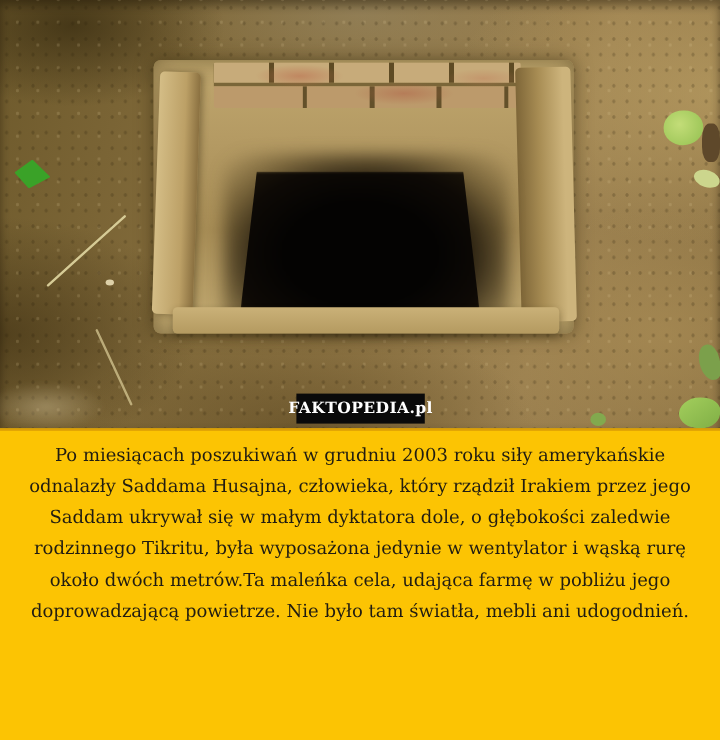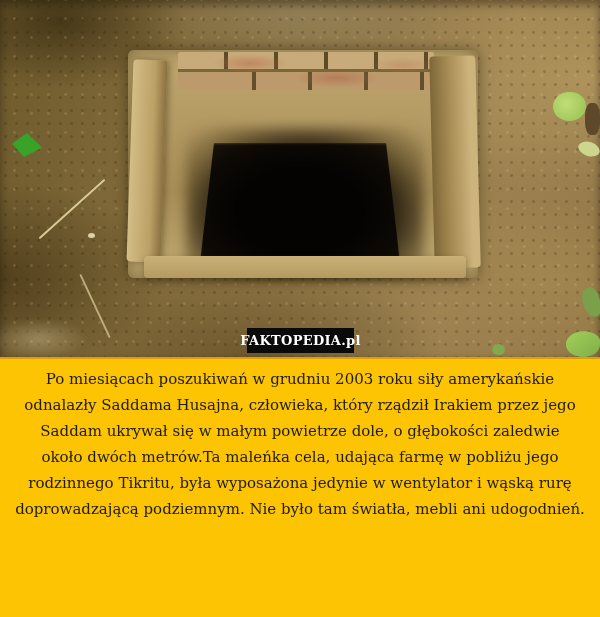--- a/index.html
+++ b/index.html
@@ -143,19 +143,19 @@
     <div class="debris-bl"></div>
 
     <div class="badge">
       <span>FAKTOPEDIA.pl</span>
     </div>
   </div>
 
   <div class="caption">
     <div class="line">Po miesiącach poszukiwań w grudniu 2003 roku siły amerykańskie</div>
     <div class="line">odnalazły Saddama Husajna, człowieka, który rządził Irakiem przez jego</div>
-    <div class="line">Saddam ukrywał się w małym powietrze dole, o głębokości zaledwie</div>
+    <div class="line">Saddam ukrywał się w małym dyktatora dole, o głębokości zaledwie</div>
+    <div class="line">rodzinnego Tikritu, była wyposażona jedynie w wentylator i wąską rurę</div>
     <div class="line">około dwóch metrów.Ta maleńka cela, udająca farmę w pobliżu jego</div>
-    <div class="line">rodzinnego Tikritu, była wyposażona jedynie w wentylator i wąską rurę</div>
-    <div class="line">doprowadzającą podziemnym. Nie było tam światła, mebli ani udogodnień.</div>
+    <div class="line">doprowadzającą powietrze. Nie było tam światła, mebli ani udogodnień.</div>
   </div>
 
 </div>
 
 </body></html>

